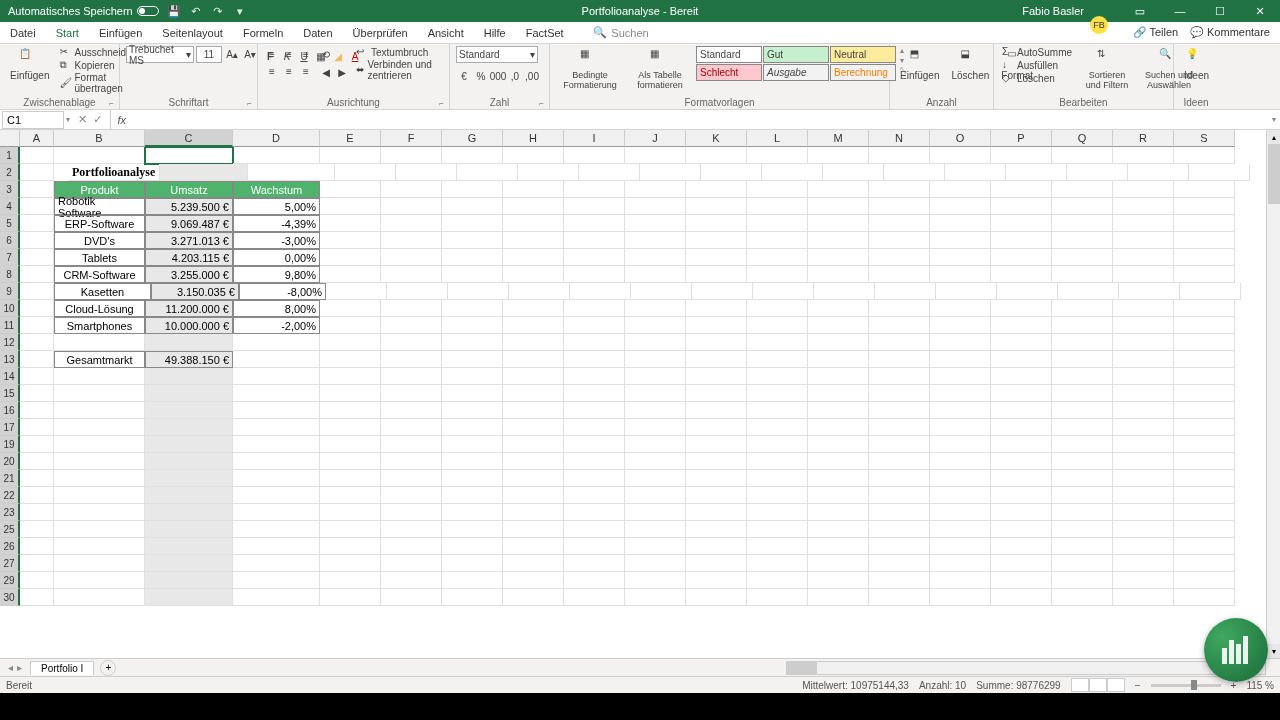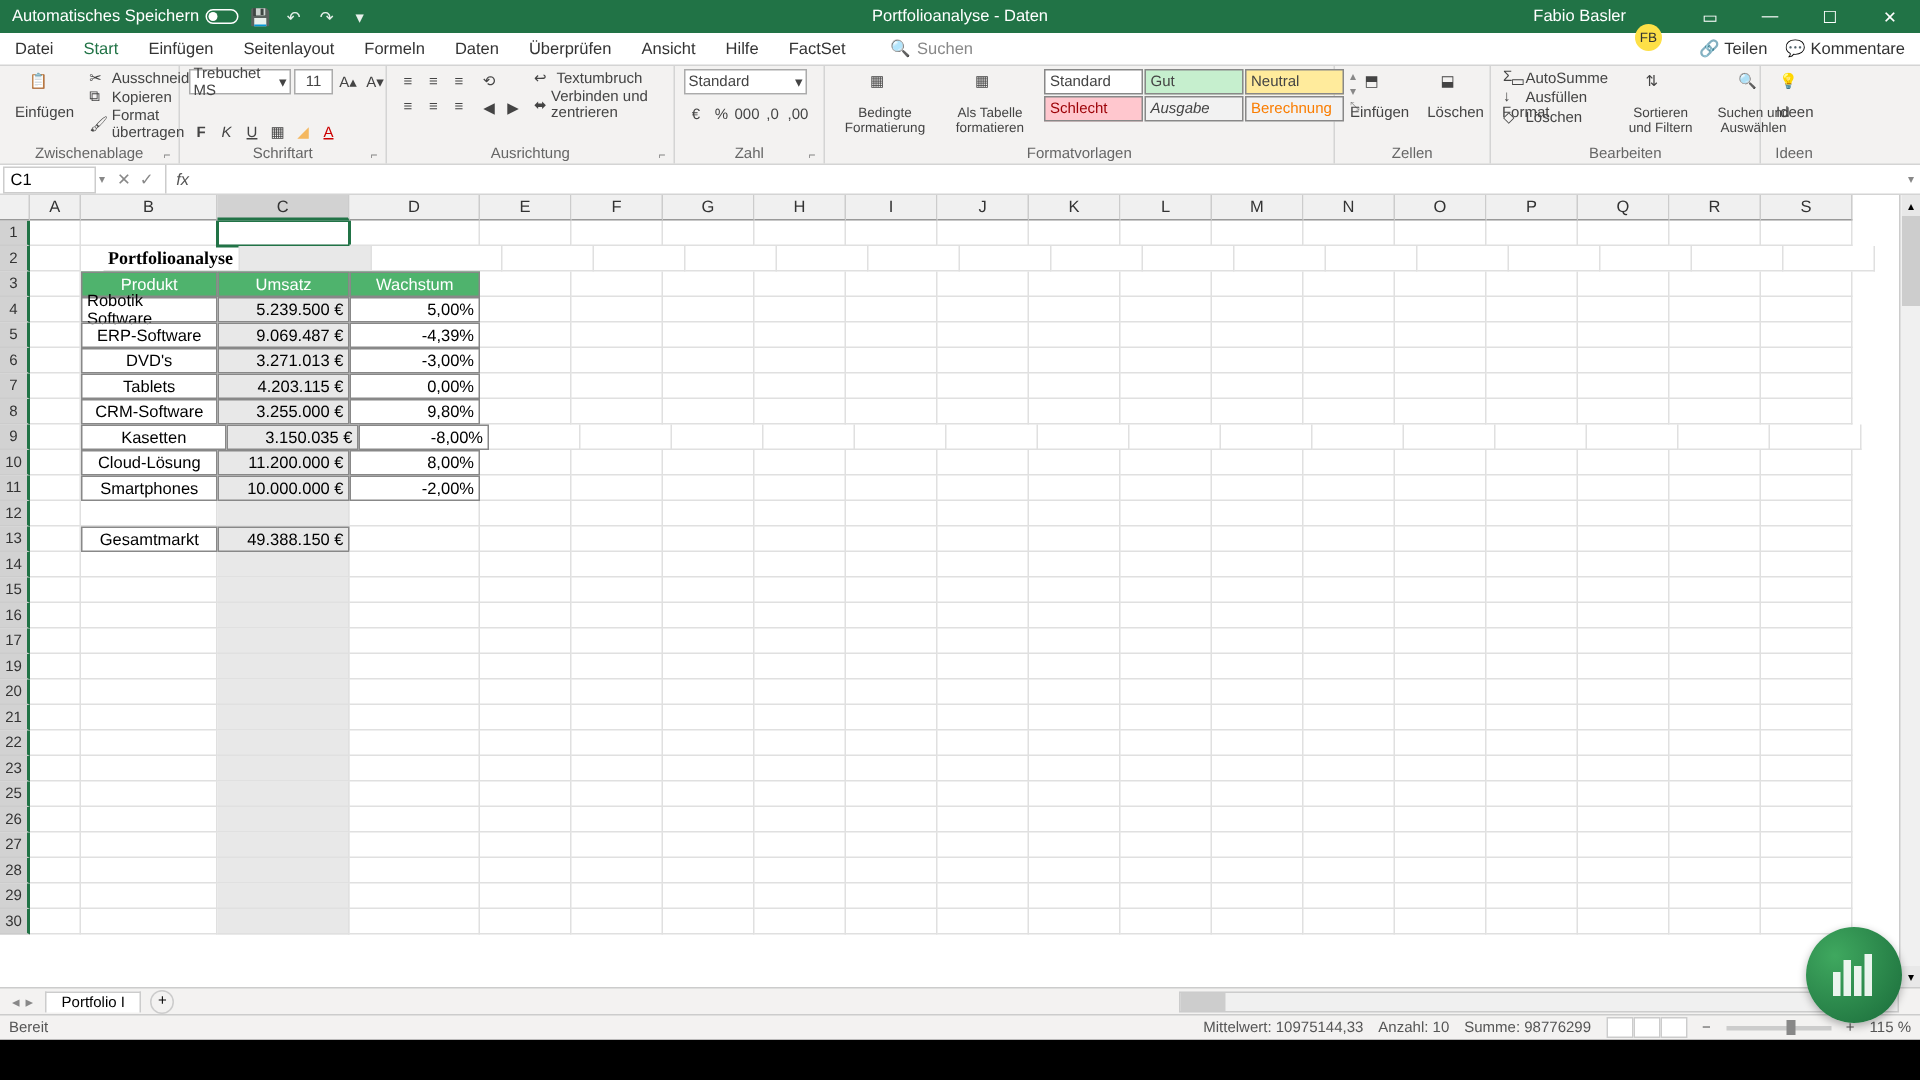--- a/index.html
+++ b/index.html
@@ -111,21 +111,21 @@
     <div class="titlebar-left">
       <div class="autosave">
         <span>Automatisches Speichern</span>
         <span class="toggle"></span>
       </div>
       <span class="qat-icon">💾</span>
       <span class="qat-icon">↶</span>
       <span class="qat-icon">↷</span>
       <span class="qat-icon">▾</span>
     </div>
-    <div class="titlebar-center">Portfolioanalyse - Daten</div>
+    <div class="titlebar-center">Portfolioanalyse - Bereit</div>
     <div class="titlebar-right">
       <div class="user">
         <span>Fabio Basler</span>
         <span class="avatar">FB</span>
       </div>
       <div class="win-btn">▭</div>
       <div class="win-btn">—</div>
       <div class="win-btn">☐</div>
       <div class="win-btn">✕</div>
     </div>
@@ -175,21 +175,21 @@
               <span class="mini-ico">🖌</span>
               <span>Format übertragen</span>
             </div>
         </div>
       </div>
       <div class="rgroup-label">Zwischenablage</div>
       <span class="corner">⌐</span>
     </div>
 
     <div class="rgroup" style="width:138px">
-      <div class="rgroup-body" style="flex-direction:column;gap:15px">
+      <div class="rgroup-body" style="flex-direction:row;gap:4px">
         <div class="font-row">
           <div class="font-sel">
               <span>Trebuchet MS</span>
               <span>▾</span>
             </div>
           <div class="size-sel">
               <span>11</span>
             </div>
           <span class="sq">A▴</span>
           <span class="sq">A▾</span>
@@ -302,21 +302,21 @@
           </div>
         <div class="vbtn">
             <div class="ico">⬓</div>
             <span>Löschen</span>
           </div>
         <div class="vbtn">
             <div class="ico">▭</div>
             <span>Format</span>
           </div>
       </div>
-      <div class="rgroup-label">Zellen</div>
+      <div class="rgroup-label">Anzahl</div>
     </div>
 
     <div class="rgroup" style="width:180px">
       <div class="rgroup-body">
         <div class="mini-list">
           <div class="mini-item">
               <span class="mini-ico">Σ</span>
               <span>AutoSumme</span>
             </div>
           <div class="mini-item">
@@ -932,42 +932,20 @@
             <div class="cell" style="width:61px"></div>
             <div class="cell" style="width:61px"></div>
             <div class="cell" style="width:61px"></div>
             <div class="cell" style="width:61px"></div>
             <div class="cell" style="width:61px"></div>
             <div class="cell" style="width:61px"></div>
             <div class="cell" style="width:61px"></div>
             <div class="cell" style="width:61px"></div>
           </div>
           <div class="row">
-            <div class="rowhdr sel">28</div>
-            <div class="cell" style="width:34px"></div>
-            <div class="cell" style="width:91px"></div>
-            <div class="cell sel-col" style="width:88px"></div>
-            <div class="cell" style="width:87px"></div>
-            <div class="cell" style="width:61px"></div>
-            <div class="cell" style="width:61px"></div>
-            <div class="cell" style="width:61px"></div>
-            <div class="cell" style="width:61px"></div>
-            <div class="cell" style="width:61px"></div>
-            <div class="cell" style="width:61px"></div>
-            <div class="cell" style="width:61px"></div>
-            <div class="cell" style="width:61px"></div>
-            <div class="cell" style="width:61px"></div>
-            <div class="cell" style="width:61px"></div>
-            <div class="cell" style="width:61px"></div>
-            <div class="cell" style="width:61px"></div>
-            <div class="cell" style="width:61px"></div>
-            <div class="cell" style="width:61px"></div>
-            <div class="cell" style="width:61px"></div>
-          </div>
-          <div class="row">
             <div class="rowhdr sel">29</div>
             <div class="cell" style="width:34px"></div>
             <div class="cell" style="width:91px"></div>
             <div class="cell sel-col" style="width:88px"></div>
             <div class="cell" style="width:87px"></div>
             <div class="cell" style="width:61px"></div>
             <div class="cell" style="width:61px"></div>
             <div class="cell" style="width:61px"></div>
             <div class="cell" style="width:61px"></div>
             <div class="cell" style="width:61px"></div>

